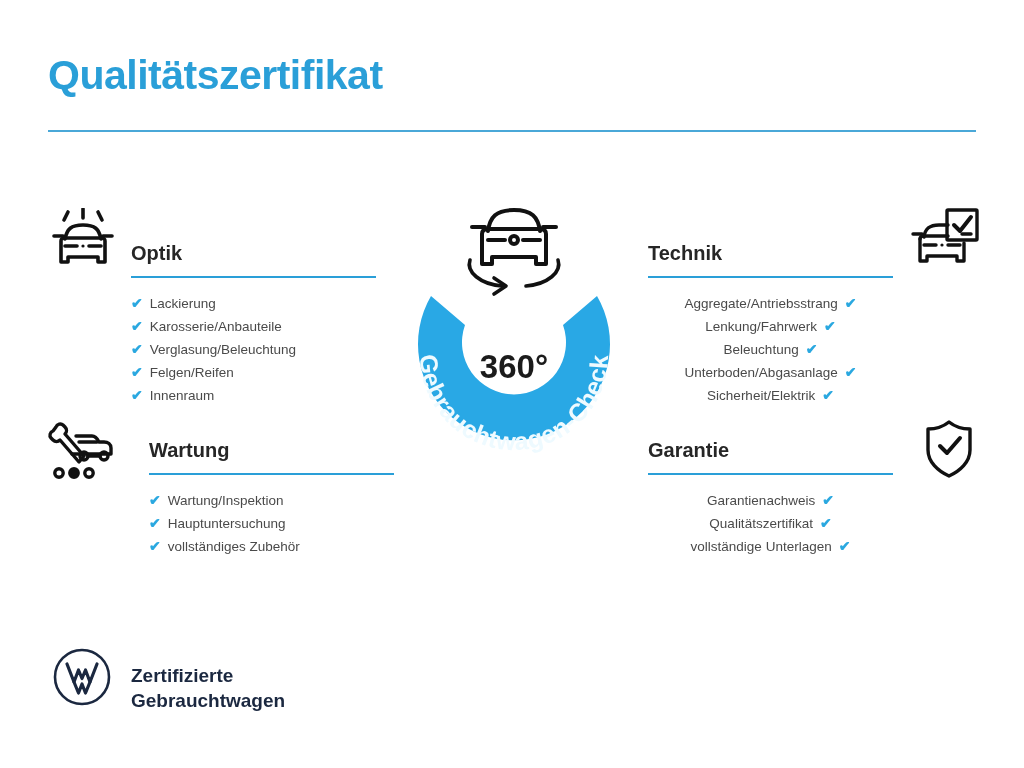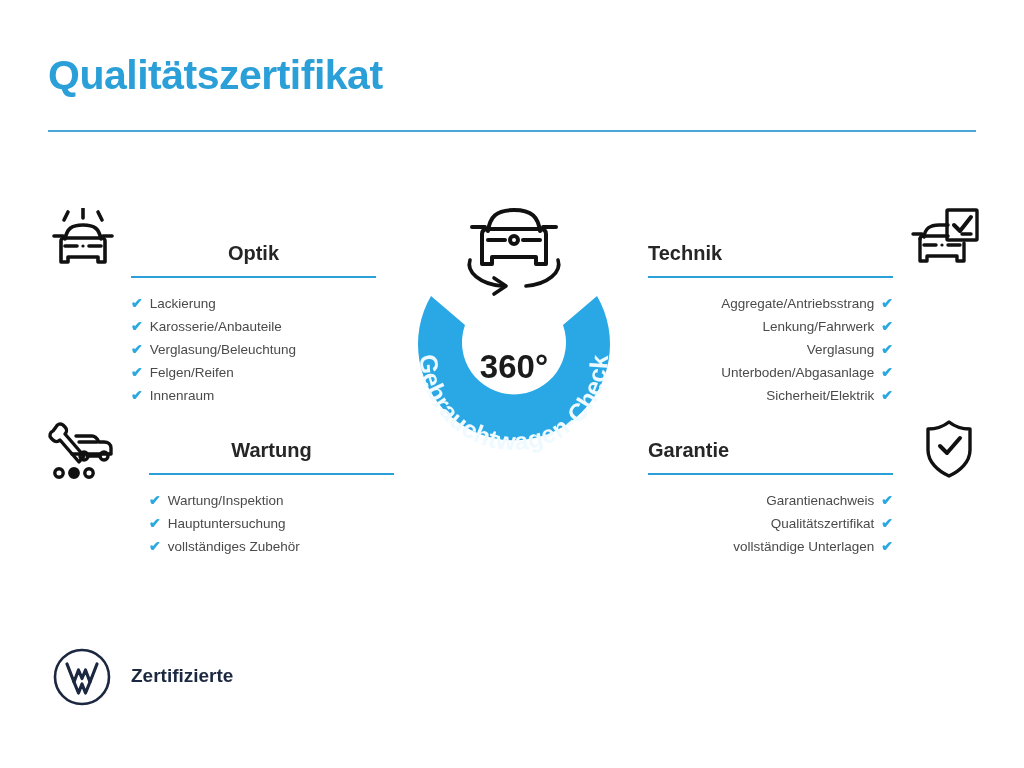--- a/index.html
+++ b/index.html
@@ -84,27 +84,27 @@
   }
   .chk {
     color: #2aa8e0;
     font-size: 14px;
     font-weight: bold;
     line-height: 23px;
   }
 
   
   .quad.left { width: 245px; }
-  .quad.left .quad-title { text-align: center; }
+  .quad.left .quad-title { text-align: left; }
   .quad.left .quad-list li { justify-content: flex-start; }
 
   
   .quad.right { width: 245px; }
   .quad.right .quad-title { }
-  .quad.right .quad-list li { justify-content: flex-end; }
+  .quad.right .quad-list li { justify-content: center; }
 
   
   #quad-optik    { left: 131px; top: 240px; }
   #quad-wartung  { left: 131px; top: 437px; margin-left: 18px; }
   #quad-technik  { left: 648px; top: 240px; }
   #quad-garantie { left: 648px; top: 437px; }
 
   
   .quad-icon {
     position: absolute;
@@ -285,21 +285,21 @@
     <ul class="quad-list">
       <li>
         <span>Aggregate/Antriebsstrang</span>
         <span class="chk">✔</span>
       </li>
       <li>
         <span>Lenkung/Fahrwerk</span>
         <span class="chk">✔</span>
       </li>
       <li>
-        <span>Verglasung</span>
+        <span>Beleuchtung</span>
         <span class="chk">✔</span>
       </li>
       <li>
         <span>Unterboden/Abgasanlage</span>
         <span class="chk">✔</span>
       </li>
       <li>
         <span>Sicherheit/Elektrik</span>
         <span class="chk">✔</span>
       </li>
@@ -374,15 +374,16 @@
 
   <div id="footer-logo">
     <svg viewBox="0 0 58 58" width="58" height="58" fill="none" stroke="#1b2840" stroke-width="2.6" stroke-linecap="round" stroke-linejoin="round">
       <circle cx="29" cy="29" r="27"></circle>
       <path d="M14 16 L21 34 L25.5 22 L29 30.5 L32.5 22 L37 34 L44 16" stroke-width="3.2" fill="none"></path>
       <path d="M21 34 L25.5 45 L29 36 L32.5 45 L37 34" stroke-width="3.2" fill="none"></path>
     </svg>
   </div>
   <div id="footer-text">
     <div>Zertifizierte</div>
+    <div>Gebrauchtwagen</div>
   </div>
 
 </div>
 
 </body></html>

